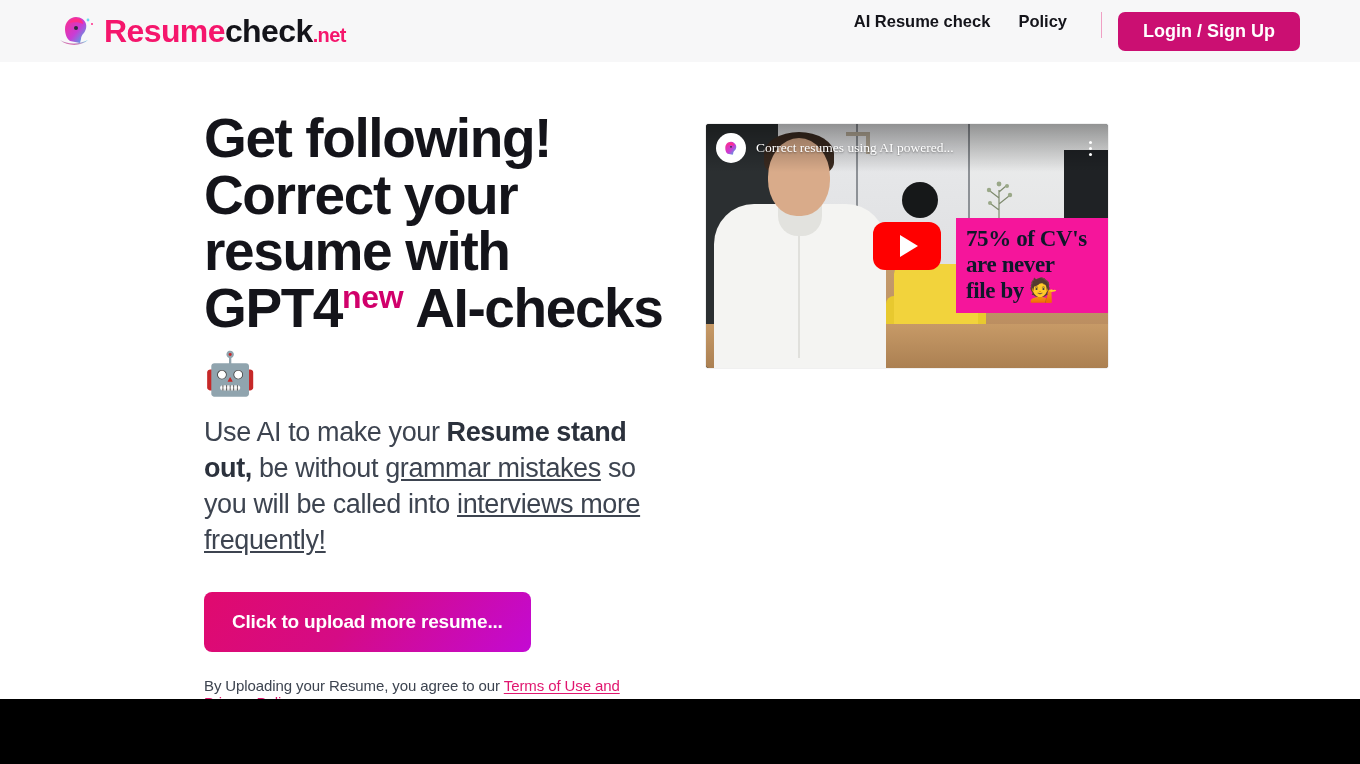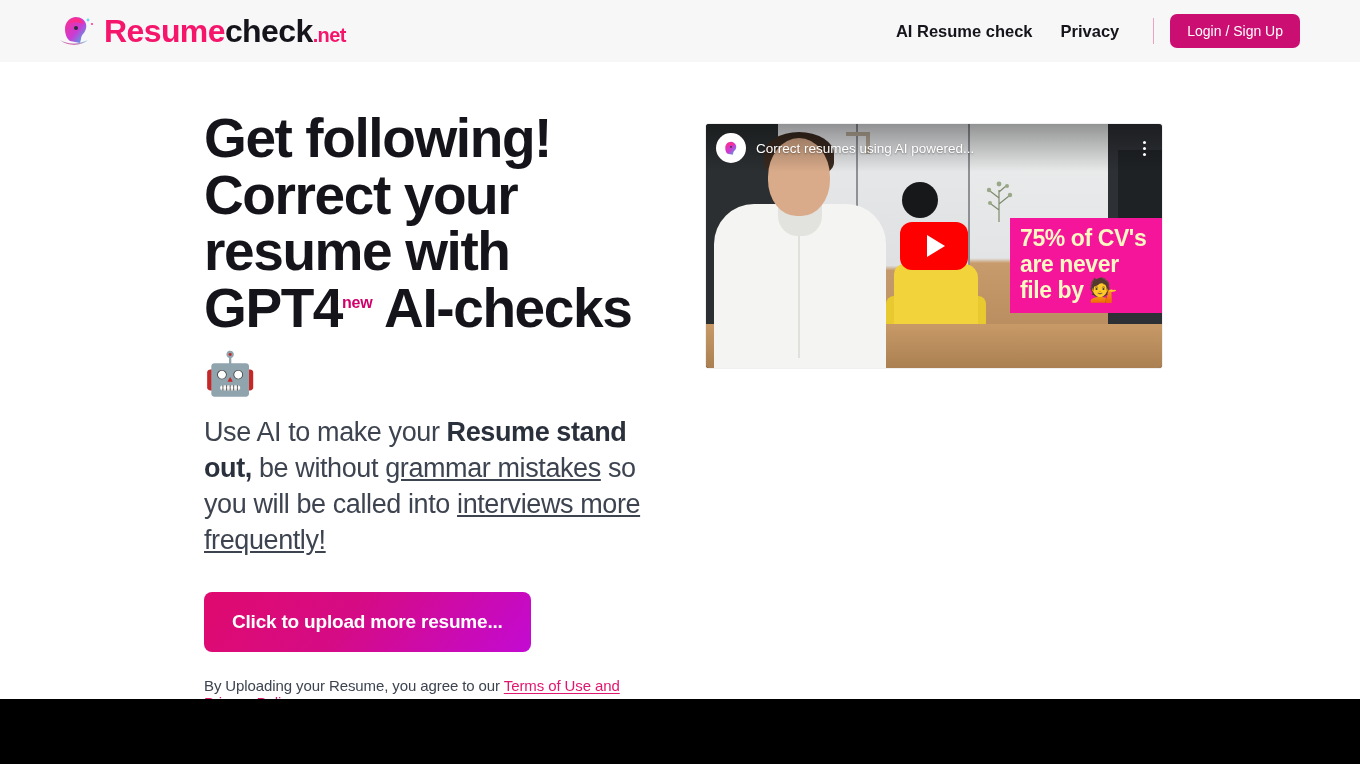--- a/index.html
+++ b/index.html
@@ -22,53 +22,53 @@
   .logo-wrap { display: flex; align-items: center; gap: 6px; }
   .logo-mark { width: 42px; height: 42px; display: block; }
   .logo-text {
     font-size: 32px; font-weight: 700; letter-spacing: -0.6px;
     line-height: 1; white-space: nowrap;
   }
   .logo-resume { color: #f5166c; }
   .logo-check  { color: #14141a; }
   .logo-net    { color: #f5166c; font-size: 20px; font-weight: 700; }
 
-  .nav { margin-left: auto; display: flex; align-items: center; gap: 0; }
+  .nav { margin-left: auto; display: flex; align-items: flex-start; gap: 0; }
   .nav-link {
     font-size: 16.5px; font-weight: 700; color: #14141a;
     text-decoration: none; padding: 0 14px; white-space: nowrap;
     cursor: pointer;
   }
   .nav-sep {
     width: 1px; height: 26px; background: #f0a0c4;
     margin: 0 16px 0 20px;
   }
   .login-btn {
     background: #cb0f72; color: #ffffff;
-    font-size: 14px; font-weight: 400;
+    font-size: 18px; font-weight: 700;
     border: none; border-radius: 7px;
-    padding: 9px 17px; cursor: pointer;
+    padding: 9px 25px; cursor: pointer;
     font-family: "Liberation Sans", sans-serif;
     white-space: nowrap;
   }
 
   
   .main {
     display: flex;
     padding: 48px 56px 0 56px;
   }
   .left-col { width: 610px; padding-left: 148px; }
 
   h1.headline {
     font-size: 55px; font-weight: 700; line-height: 1.03;
     color: #14141a; letter-spacing: -1.4px;
     margin-bottom: 20px;
   }
   .sup-new {
-    color: #d1006b; font-size: 16px; font-weight: 700;
+    color: #d1006b; font-size: 32px; font-weight: 700;
     vertical-align: super; letter-spacing: -0.3px;
   }
   .robot { font-size: 42px; vertical-align: -4px; }
 
   .subhead {
     font-size: 27px; line-height: 1.33; color: #3d4450;
     letter-spacing: -0.4px; font-weight: 400;
   }
   .subhead b { font-weight: 700; color: #2b313c; }
   .subhead u { text-underline-offset: 2px; }
@@ -94,24 +94,25 @@
   }
   .note-line {
     margin-top: 11px; font-size: 14.5px; color: #5b6271;
     line-height: 1.45; max-width: 520px; letter-spacing: -0.1px;
   }
 
   
   .right-col { padding-left: 40px; padding-top: 14px; }
   .video {
     position: relative;
-    width: 456px; height: 244px;
+    width: 402px; height: 244px;
     border-radius: 3px; overflow: hidden;
     background: #2d3035;
     box-shadow: 0 0 0 1px rgba(0,0,0,.06);
+    font-family: Liberation Serif, serif;
   }
   .v-bg { position: absolute; inset: 0; }
   .v-wall-left  { position:absolute; left:0; top:0; width:72px; height:100%; background:#2b2f31; }
   .v-wall-mid   { position:absolute; left:72px; top:0; width:190px; height:100%;
                   background:linear-gradient(180deg,#e9eaec 0%, #dfe0e2 58%, #c49a6c 60%, #b98c5c 100%); }
   .v-wall-right { position:absolute; left:262px; top:0; width:140px; height:100%;
                   background:linear-gradient(180deg,#eceded 0%, #e3e4e5 55%, #c79b6b 57%, #b3855a 100%); }
   .v-darkpanel  { position:absolute; right:0; top:26px; width:44px; height:120px; background:#1f2225; }
   .v-frame1 { position:absolute; left:150px; top:0; width:2px; height:180px; background:#8d9196; }
   .v-frame2 { position:absolute; left:262px; top:0; width:2px; height:190px; background:#8d9196; }
@@ -156,21 +157,21 @@
     width:68px; height:48px; border-radius:12px; background:#f00;
     display:flex; align-items:center; justify-content:center; cursor:pointer;
   }
   .v-play::after {
     content:""; width:0; height:0; margin-left:4px;
     border-left:18px solid #fff; border-top:11px solid transparent;
     border-bottom:11px solid transparent;
   }
   .v-overlay {
     position:absolute; right:0; top:94px; width:152px; padding:8px 7px 10px 10px;
-    background:#f5159b; color:#fef9c3; font-size:23px; font-weight:700;
+    background:#f5159b; color:#0f172a; font-size:23px; font-weight:700;
     line-height:1.12; letter-spacing:-0.4px;
   }
 
   
   .footer {
     position:absolute; left:0; bottom:0;
     width:1360px; height:65px; background:#000000;
   }
 </style>
 </head>
@@ -197,21 +198,21 @@
       <circle cx="32" cy="10" r="1.4" fill="#6fd8f0"></circle>
       <circle cx="36" cy="14" r="1" fill="#ff2d8a"></circle>
     </svg>
     <div class="logo-text">
       <span class="logo-resume">Resume</span><span class="logo-check">check</span><span class="logo-net">.net</span>
     </div>
   </div>
 
   <nav class="nav">
     <a class="nav-link" href="#">AI Resume check</a>
-    <a class="nav-link" href="#">Privacy</a>
+    <a class="nav-link" href="#">Policy</a>
     <div class="nav-sep"></div>
     <button class="login-btn">Login / Sign Up</button>
   </nav>
 </div>
 
 <div class="main">
   <div class="left-col">
 
     <h1 class="headline"><span>Get following! Correct your resume with GPT4</span><span class="sup-new">new</span><span> AI-checks </span><span class="robot">🤖</span></h1>
 

